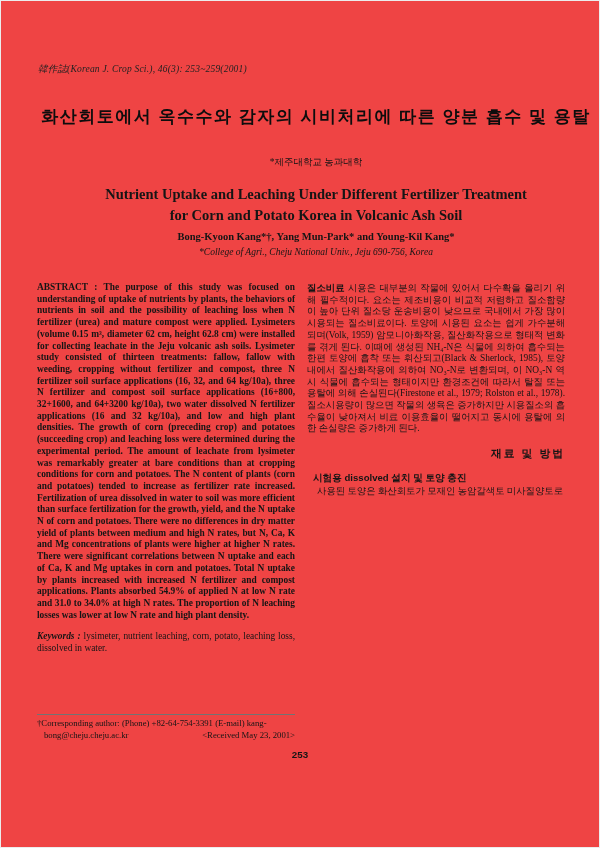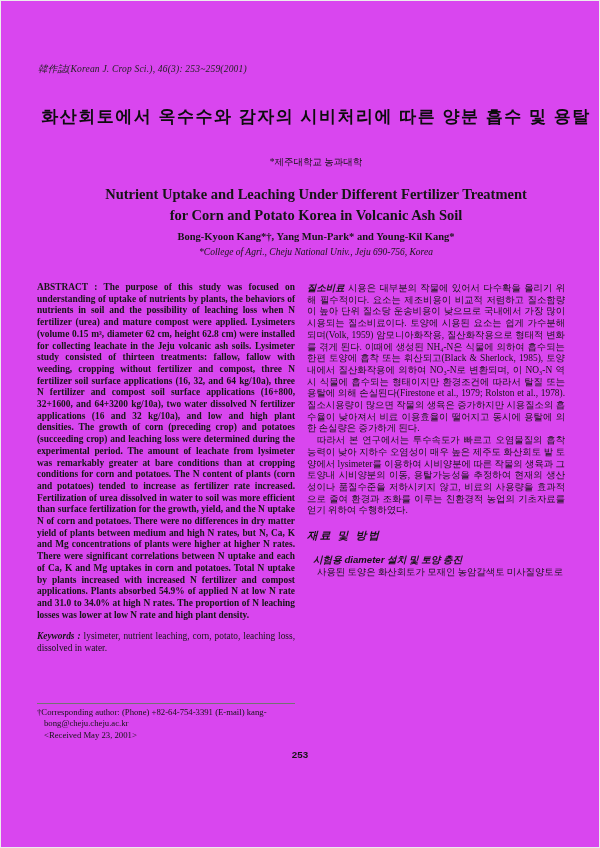--- a/index.html
+++ b/index.html
@@ -1,18 +1,18 @@
 <!DOCTYPE html>
 <html><head>
 <meta charset="utf-8">
 <style>
   html,body { margin:0; padding:0; background:#f6f6f6; }
   .sheet {
     position:relative; width:600px; height:848px; margin:0 auto;
-    background:#d946ef; border:1px solid #ececec; box-sizing:border-box;
+    background:#ef4444; border:1px solid #ececec; box-sizing:border-box;
     font-family:"Liberation Serif", serif; color:#151515; overflow:hidden;
   }
   .journal-line {
     position:absolute; top:62px; left:37px;
     font-style:italic; font-size:9.5px; letter-spacing:0.2px; color:#222;
   }
   .center { left:16px; width:100%; text-align:center; position:absolute; }
   .title-ko {
     top:104px; font-family:"Liberation Sans", sans-serif;
     font-weight:bold; font-size:17px; letter-spacing:1.5px; color:#0d0d0d;
@@ -35,25 +35,25 @@
   .col { width:258px; text-align:justify; font-size:9.4px; line-height:11.7px; }
   .col p { margin:0; }
   .col-left { display:flex; flex-direction:column; height:459px; }
   .abstract-p { font-weight:bold; }
   .keywords-p { margin-top:10px !important; }
   .kw-label { font-weight:bold; font-style:italic; }
   .footnote {
     margin-top:auto; border-top:1px solid #737373; padding-top:3px;
     font-size:8.7px; line-height:11.5px; text-align:left;
   }
-  .fn-line2 { display:flex; justify-content:space-between; padding-left:7px;flex-direction:column; }
-  .lead-word, .h-sub, .h-section { font-family:"Liberation Sans", sans-serif; font-weight:bold;font-style:italic; }
+  .fn-line2 { display:flex; justify-content:space-between; padding-left:7px; }
+  .lead-word, .h-sub, .h-section { font-family:"Liberation Sans", sans-serif; font-weight:bold; }
   .indent { text-indent:10px; }
   .h-section {
-    text-align:left; font-size:10.8px; letter-spacing:2px;
+    text-align:right; font-size:10.8px; letter-spacing:2px;
     margin:13px 0 12px 0 !important;
   }
   .h-sub { font-size:9.6px; margin:0 0 2px 0 !important; text-indent:6px; text-align:left; }
   .page-number {
     position:absolute; top:748px; left:0; width:100%; text-align:center;
     font-family:"Liberation Sans", sans-serif; font-weight:bold; font-size:9.8px;
   }
 </style>
 </head>
 <body>
@@ -81,23 +81,22 @@
         <div>†Corresponding author: (Phone) +82-64-754-3391 (E-mail) kang-</div>
         <div class="fn-line2">
           <span>bong@cheju.cheju.ac.kr</span>
           <span>&lt;Received May 23, 2001&gt;</span>
         </div>
       </div>
     </div>
 
     <div class="col col-right">
       <p><span class="lead-word">질소비료</span><span> 시용은 대부분의 작물에 있어서 다수확을 올리기 위해 필수적이다. 요소는 제조비용이 비교적 저렴하고 질소함량이 높아 단위 질소당 운송비용이 낮으므로 국내에서 가장 많이 시용되는 질소비료이다. 토양에 시용된 요소는 쉽게 가수분해되며(Volk, 1959) 암모니아화작용, 질산화작용으로 형태적 변화를 겪게 된다. 이때에 생성된 NH₄-N은 식물에 의하여 흡수되는 한편 토양에 흡착 또는 휘산되고(Black &amp; Sherlock, 1985), 토양내에서 질산화작용에 의하여 NO₃-N로 변환되며, 이 NO₃-N 역시 식물에 흡수되는 형태이지만 환경조건에 따라서 탈질 또는 용탈에 의해 손실된다(Firestone et al., 1979; Rolston et al., 1978). 질소시용량이 많으면 작물의 생육은 증가하지만 시용질소의 흡수율이 낮아져서 비료 이용효율이 떨어지고 동시에 용탈에 의한 손실량은 증가하게 된다.</span></p>
-      <p class="indent">따라서 본 연구에서는 투수속도가 빠르고 오염물질의 흡착능력이 낮아 지하수 오염성이 매우 높은 제주도 화산회토 밭 토양에서 lysimeter를 이용하여 시비양분에 따른 작물의 생육과 그 토양내 시비양분의 이동, 용탈가능성을 추정하여 현재의 생산성이나 품질수준을 저하시키지 않고, 비료의 사용량을 효과적으로 줄여 환경과 조화를 이루는 친환경적 농업의 기초자료를 얻기 위하여 수행하였다.</p>
       <p class="h-section">재료 및 방법</p>
-      <p class="h-sub">시험용 diameter 설치 및 토양 충진</p>
+      <p class="h-sub">시험용 dissolved 설치 및 토양 충진</p>
       <p class="indent">사용된 토양은 화산회토가 모재인 농암갈색토 미사질양토로</p>
     </div>
 
   </div>
 
   <div class="page-number">253</div>
 
 </div>
 
 </body></html>

